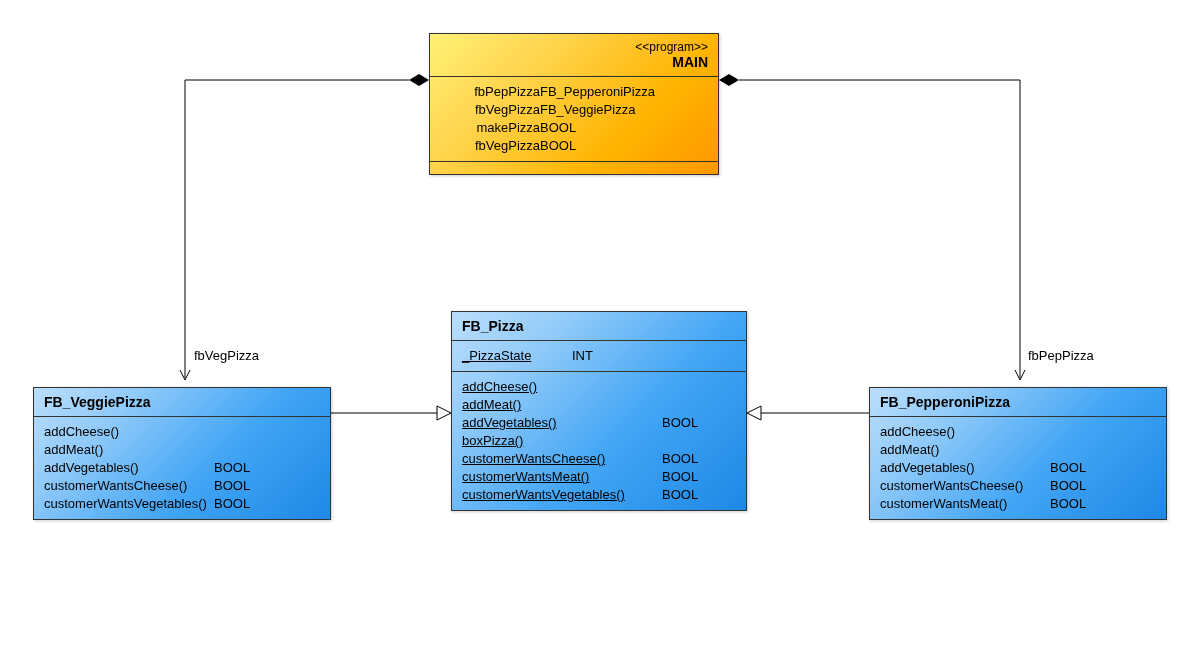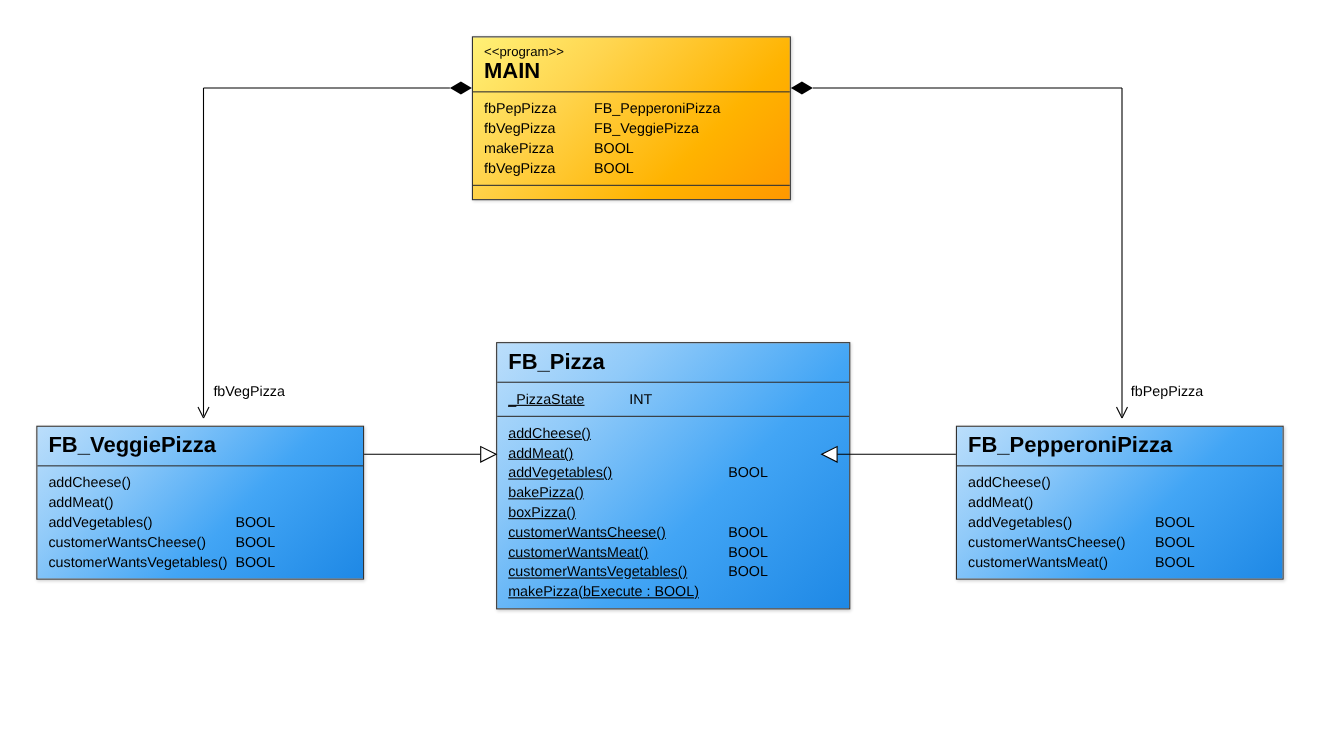--- a/index.html
+++ b/index.html
@@ -15,34 +15,35 @@
       position: relative;
       font-size: 13px;
     }
     .class-box {
       position: absolute;
       border: 1px solid #333;
       box-shadow: 1px 1px 3px rgba(0,0,0,0.2);
     }
     .class-box.main-box {
       background: linear-gradient(135deg, #fff176 0%, #ffd54f 30%, #ffb300 70%, #ff9800 100%);
+      text-align: right;
     }
     .class-box.fb-box {
       background: linear-gradient(135deg, #bbdefb 0%, #90caf9 25%, #42a5f5 60%, #1e88e5 100%);
     }
     .class-header {
       padding: 6px 10px;
       border-bottom: 1px solid #333;
     }
     .class-stereo {
       font-size: 12px;
     }
     .class-name {
       font-weight: bold;
-      font-size: 20px;
+      font-size: 14px;
     }
     .class-section {
       padding: 6px 10px;
     }
     .class-section.attrs {
       border-bottom: 1px solid #333;
     }
     .class-row {
       display: flex;
       line-height: 18px;
@@ -122,21 +123,21 @@
         <span class="col1">customerWantsCheese()</span>
         <span class="col2">BOOL</span>
       </div>
     <div class="class-row">
         <span class="col1">customerWantsVegetables()</span>
         <span class="col2">BOOL</span>
       </div>
   </div>
 </div>
 
-<div class="class-box fb-box pizza-box" style="left:451px; top:311px; width:322px;">
+<div class="class-box fb-box pizza-box" style="left:451px; top:311px; width:296px;">
   <div class="class-header">
     <div class="class-name">FB_Pizza</div>
   </div>
   <div class="class-section attrs">
     <div class="class-row">
         <span class="col1" style="width:110px">_PizzaState</span>
         <span class="col2">INT</span>
       </div>
   </div>
   <div class="class-section">
@@ -146,42 +147,34 @@
       </div>
     <div class="class-row">
         <span class="col1">addMeat()</span>
         <span class="col2"></span>
       </div>
     <div class="class-row">
         <span class="col1">addVegetables()</span>
         <span class="col2">BOOL</span>
       </div>
     <div class="class-row">
-        <span class="col1">bakePizza()</span>
-        <span class="col2"></span>
-      </div>
-    <div class="class-row">
         <span class="col1">boxPizza()</span>
         <span class="col2"></span>
       </div>
     <div class="class-row">
         <span class="col1">customerWantsCheese()</span>
         <span class="col2">BOOL</span>
       </div>
     <div class="class-row">
         <span class="col1">customerWantsMeat()</span>
         <span class="col2">BOOL</span>
       </div>
     <div class="class-row">
         <span class="col1">customerWantsVegetables()</span>
         <span class="col2">BOOL</span>
-      </div>
-    <div class="class-row">
-        <span class="col1">makePizza(bExecute : BOOL)</span>
-        <span class="col2"></span>
       </div>
   </div>
 </div>
 
 <div class="class-box fb-box" style="left:869px; top:387px; width:298px;">
   <div class="class-header">
     <div class="class-name">FB_PepperoniPizza</div>
   </div>
   <div class="class-section">
     <div class="class-row">

